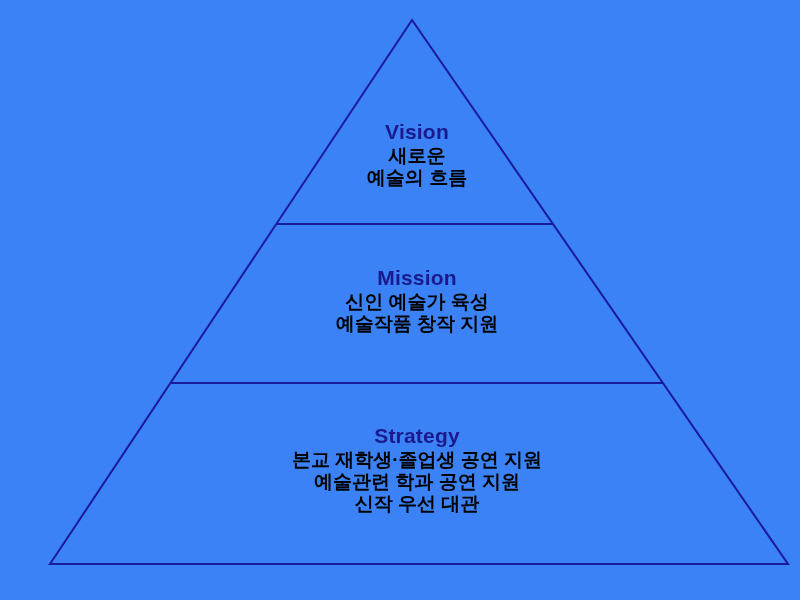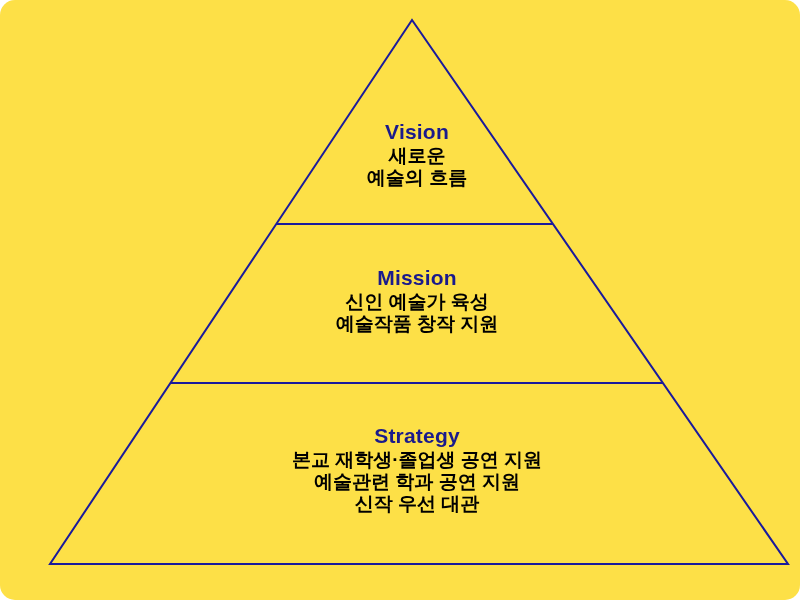--- a/index.html
+++ b/index.html
@@ -5,23 +5,22 @@
   html, body {
     margin: 0;
     padding: 0;
     background: #ffffff;
     font-family: "Liberation Sans", "DejaVu Sans", sans-serif;
   }
   .stage {
     position: relative;
     width: 800px;
     height: 600px;
-    background: #fde047;
+    background: #3b82f6;
     overflow: hidden;
-    border-radius: 15px;
   }
   .pyramid-svg {
     position: absolute;
     left: 0;
     top: 0;
     width: 800px;
     height: 600px;
   }
   .level {
     position: absolute;

